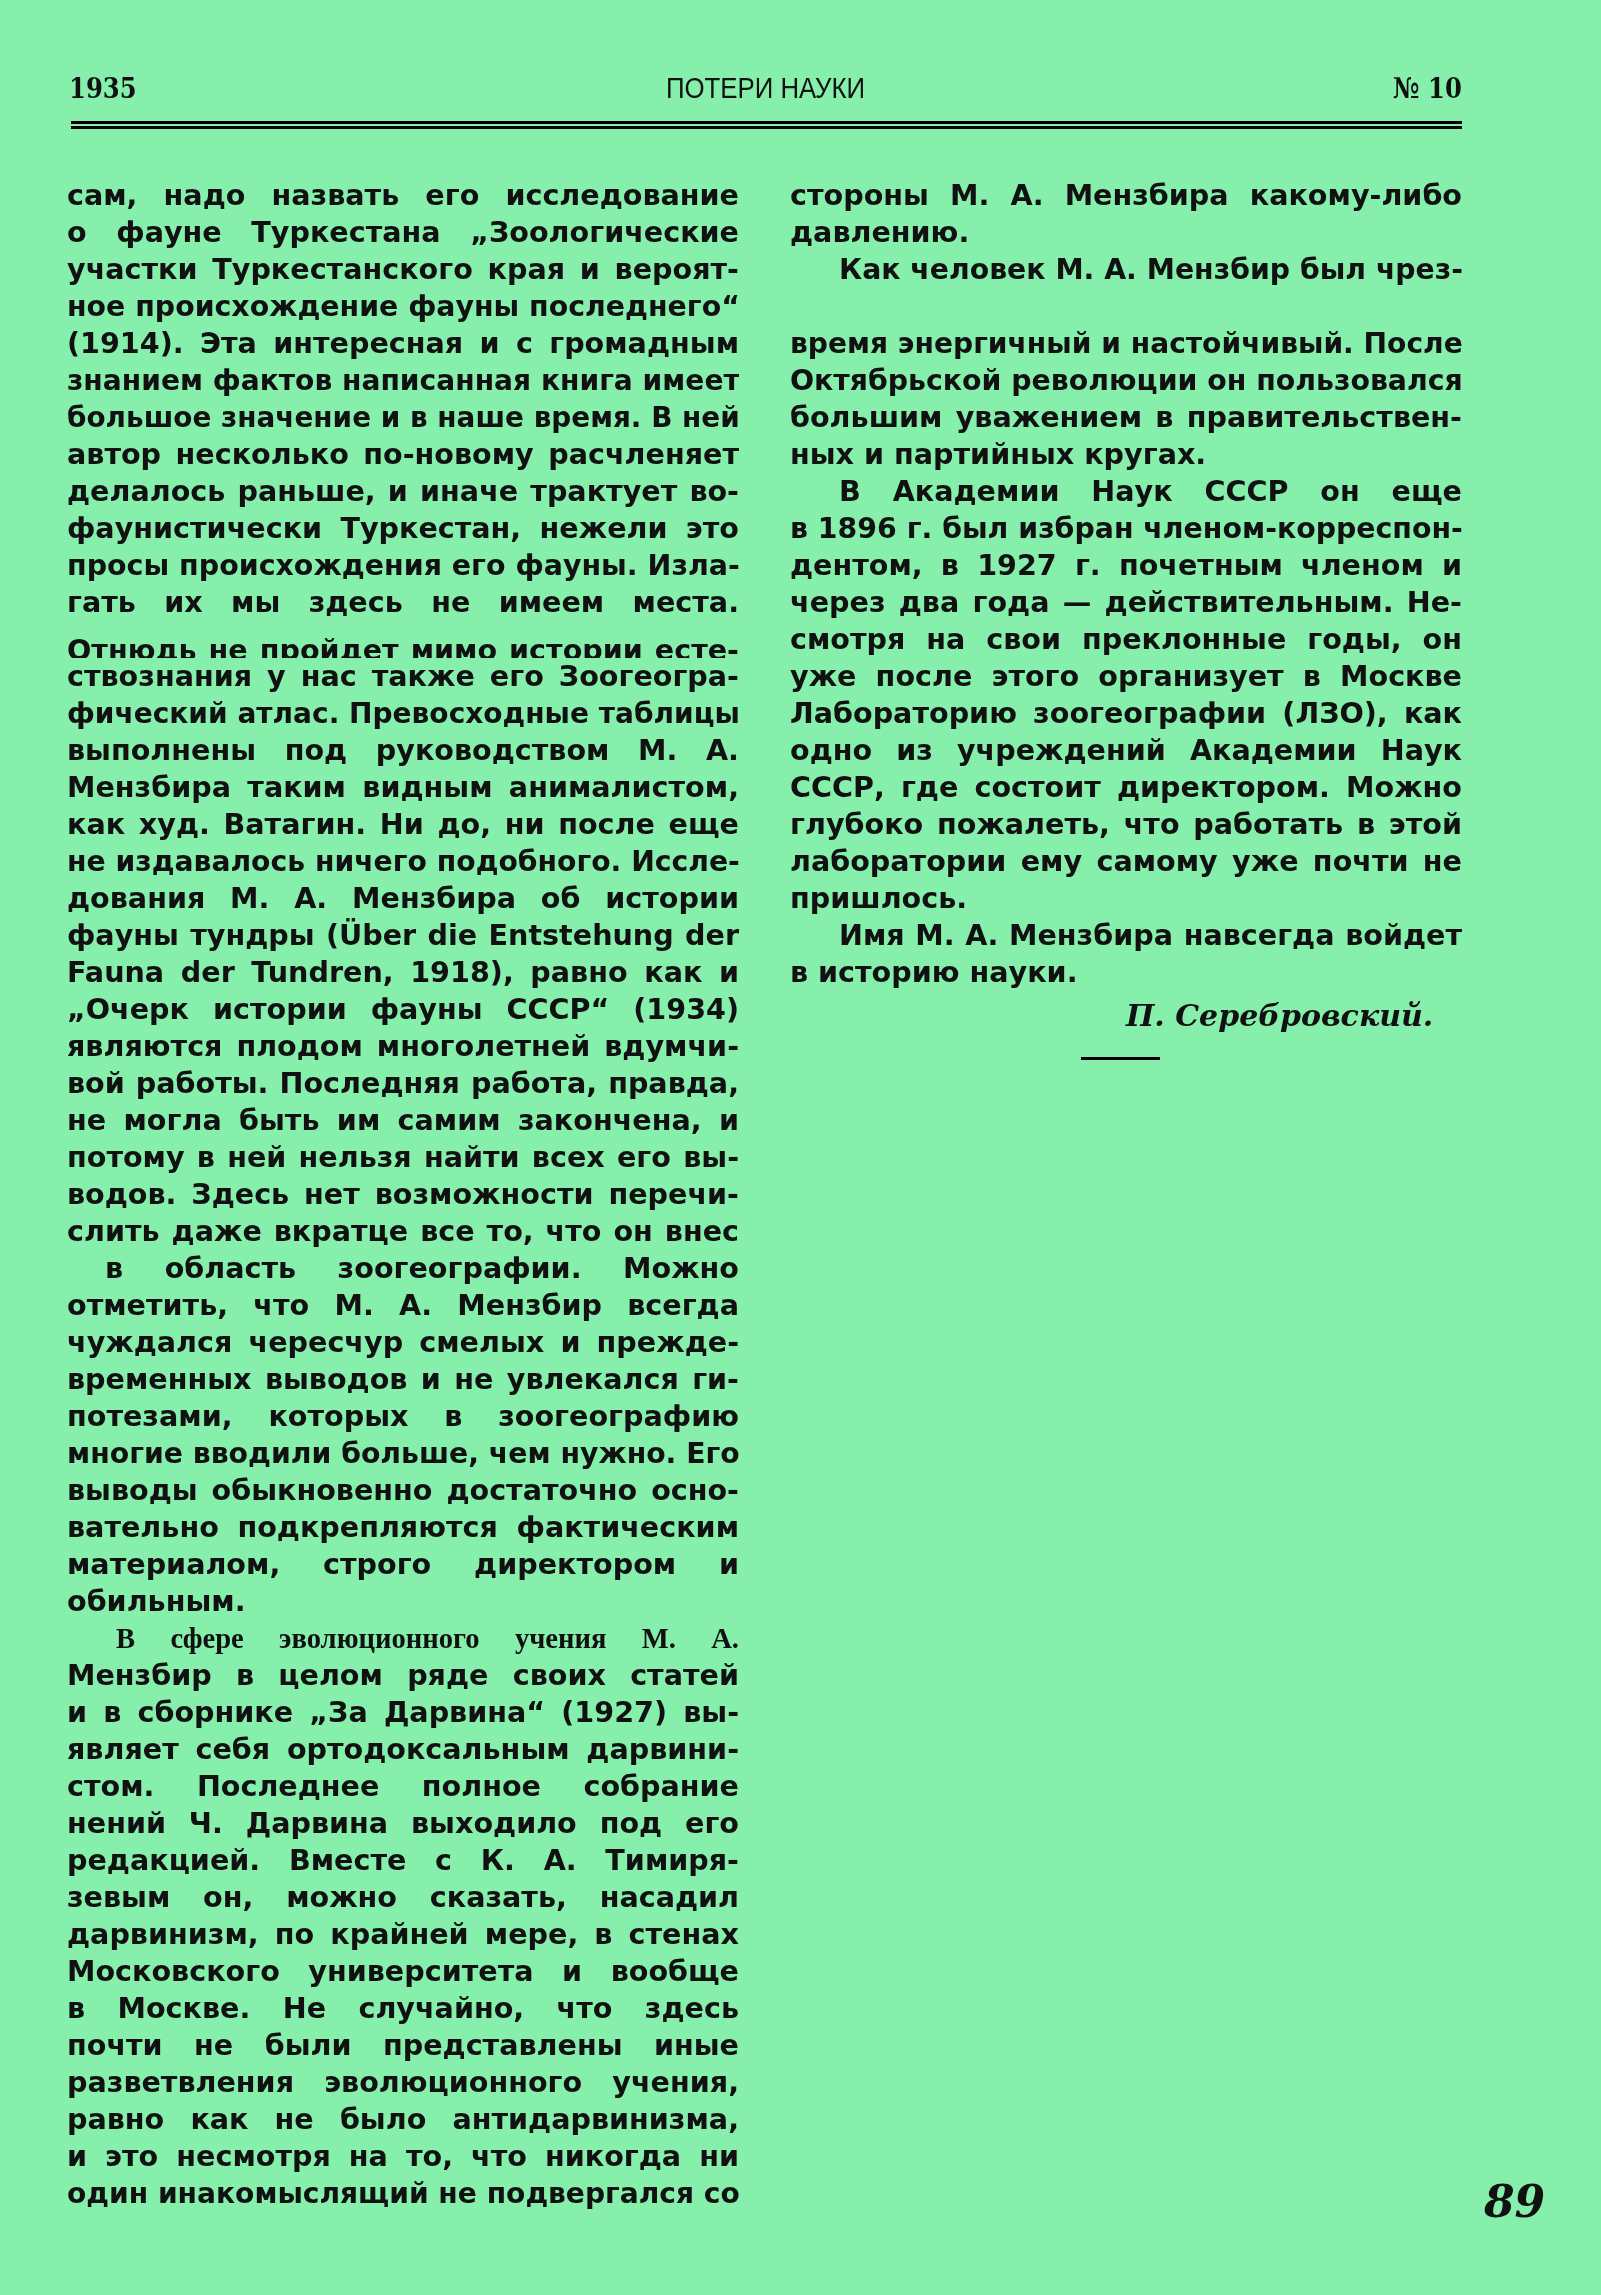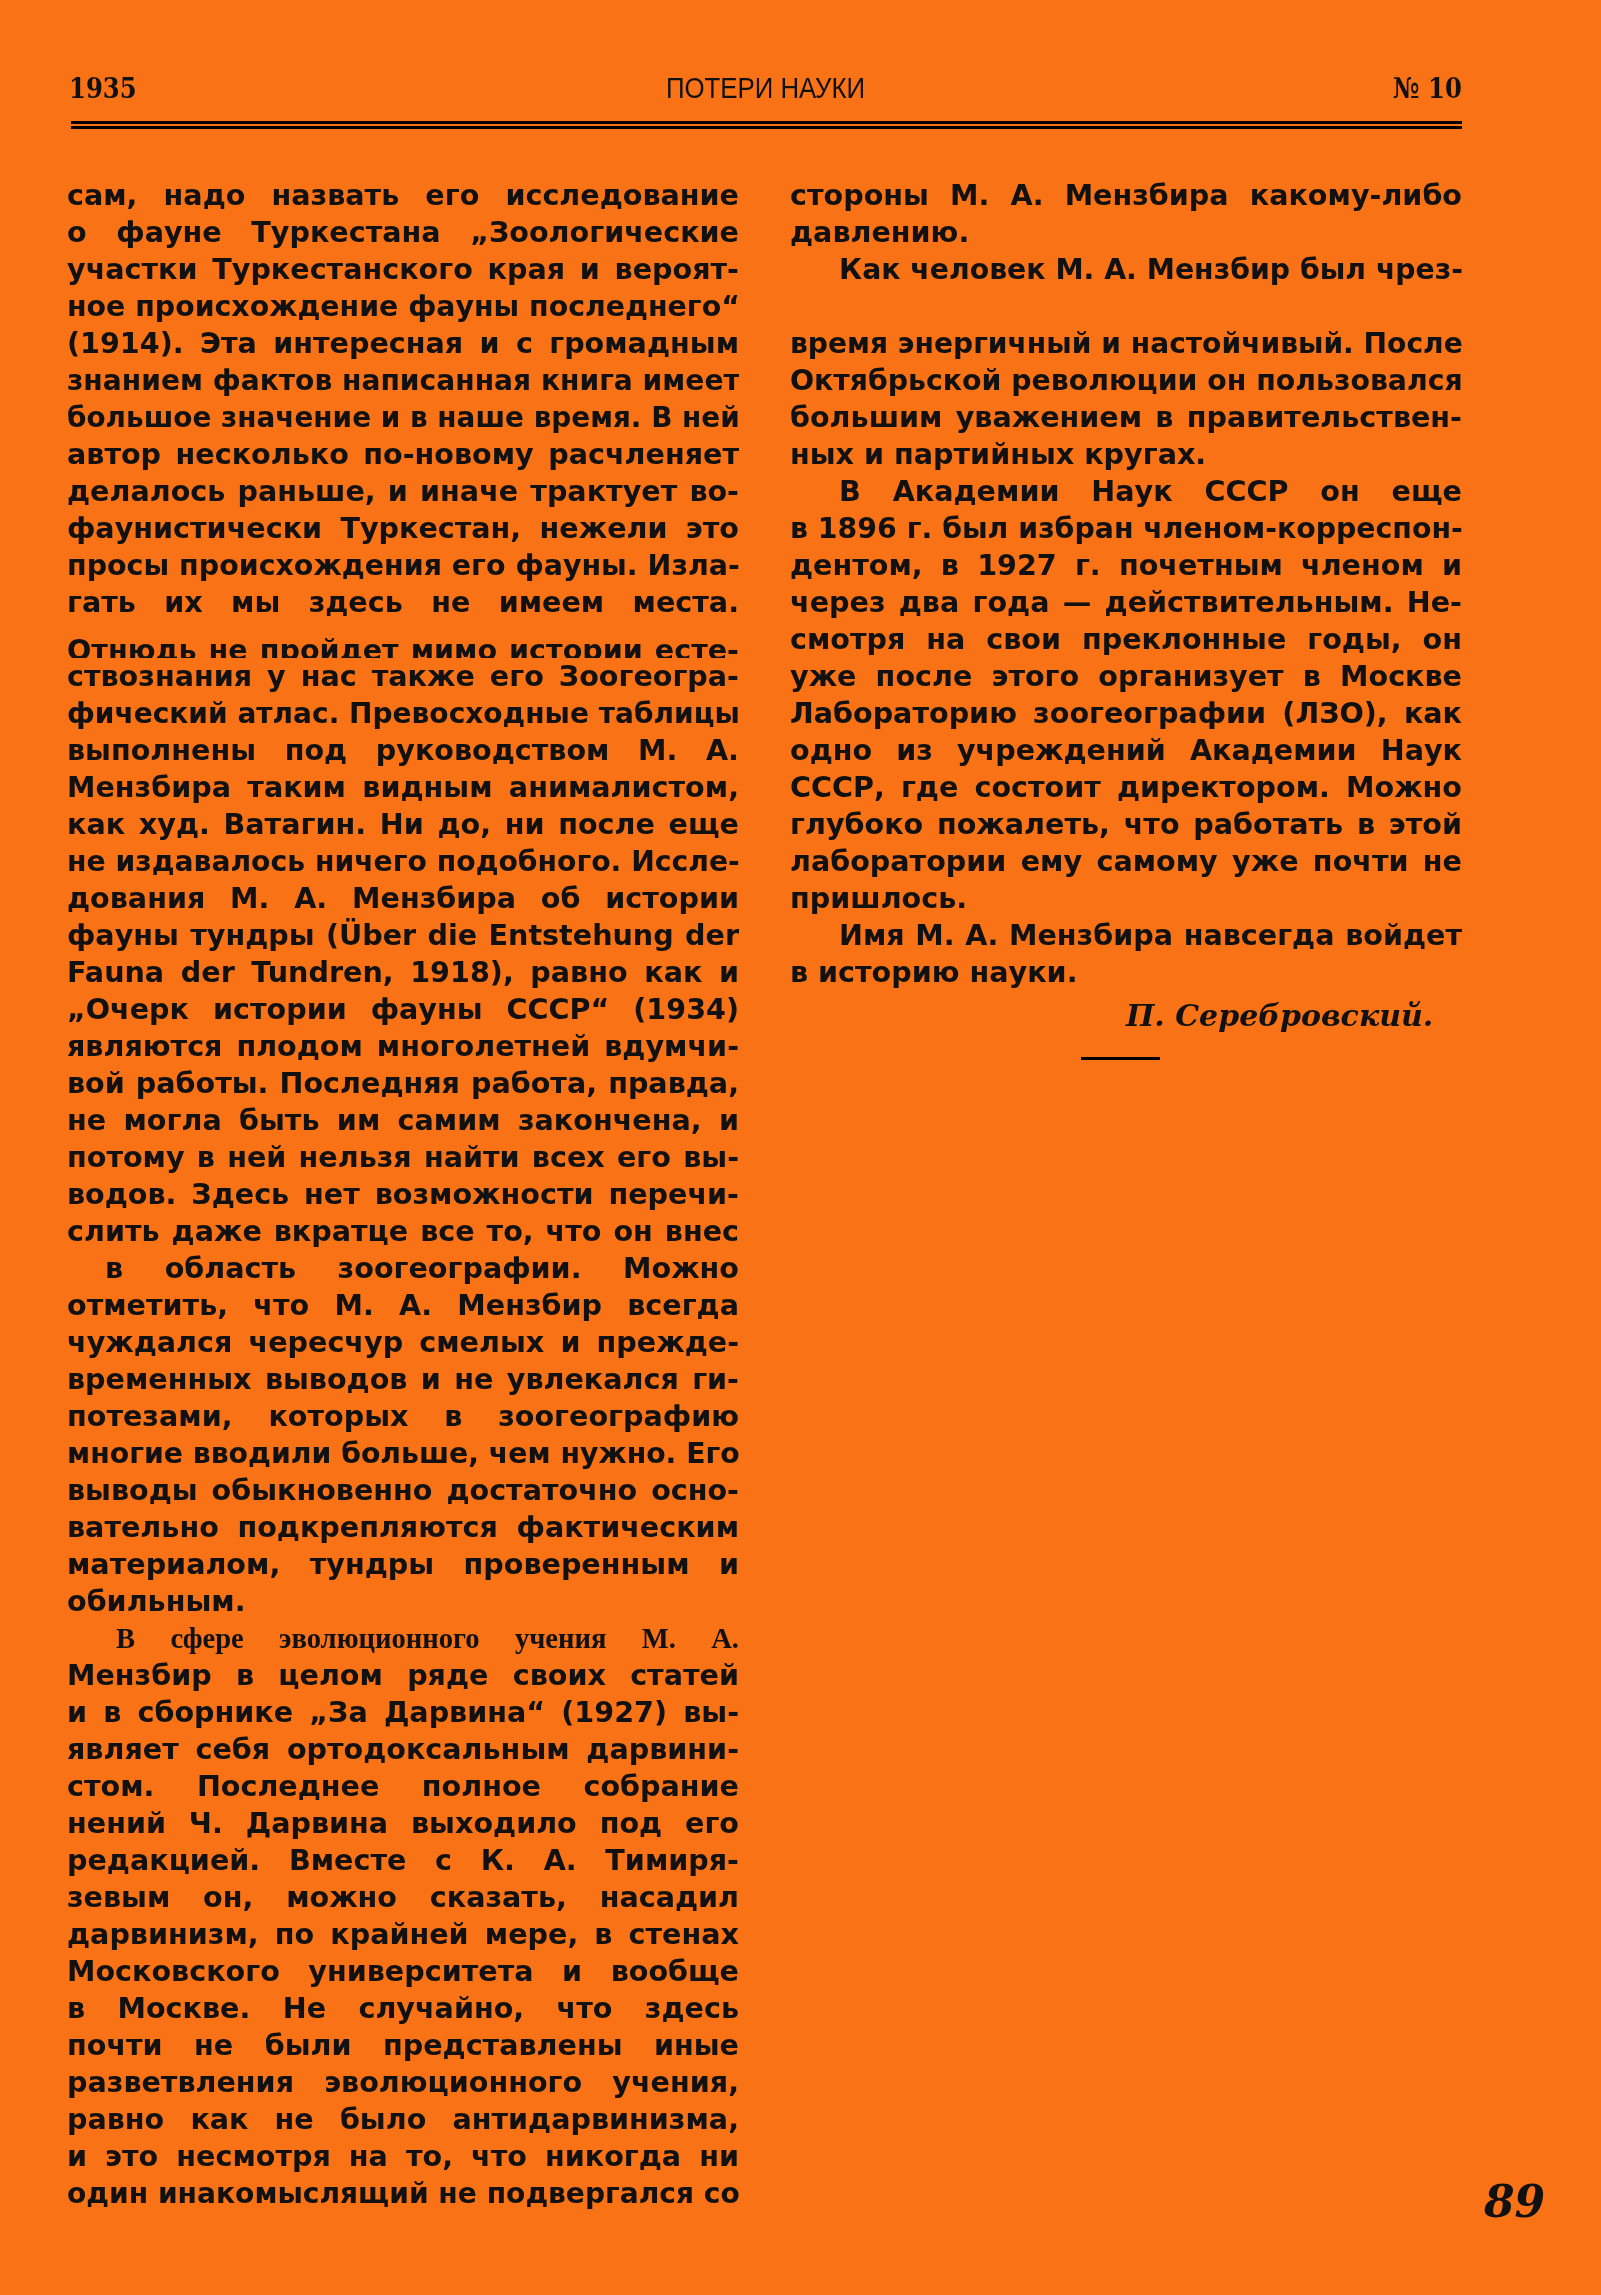--- a/index.html
+++ b/index.html
@@ -1,17 +1,17 @@
 <!DOCTYPE html>
 <html style="font-size:13.4px"><head>
 <meta charset="utf-8">
 <style>
   html, body { margin: 0; padding: 0; background: #ffffff; }
   body { width: 1601px; height: 2295px; position: relative; overflow: hidden; color: #111; }
-  .page { position: absolute; left: 0; top: 0; width: 1601px; height: 2295px; background: #f97316; }
+  .page { position: absolute; left: 0; top: 0; width: 1601px; height: 2295px; background: #86efac; }
   .running-head { position: absolute; top: 71px; left: 69px; width: 1393px; height: 37px;
     font-family: "Liberation Sans Narrow", "Liberation Sans", sans-serif; font-weight: bold; }
   .rh-year { position: absolute; left: 0; top: 0; font-size: 28.6px; font-family: "DejaVu Serif", serif; font-weight: bold; transform: scaleX(0.85); transform-origin: left top; }
   .rh-title { position: absolute; left: 0; right: 0; top: 0; text-align: center; font-size: 30px; font-family: "Liberation Sans", sans-serif; font-weight: normal; letter-spacing: 0px; transform: scaleX(0.86); transform-origin: center top; }
   .rh-issue { position: absolute; right: 0; top: 0; font-size: 28.6px; font-family: "DejaVu Serif", serif; font-weight: bold; transform: scaleX(0.85); transform-origin: right top; }
   .head-rule { position: absolute; left: 71px; top: 121px; width: 1391px; height: 8.4px; }
   .head-rule .thick { position: absolute; left: 0; right: 0; top: 0; height: 2.5px; background: #000; }
   .head-rule .thin { position: absolute; left: 0; right: 0; top: 5px; height: 2.5px; background: #000; }
   .column { position: absolute; top: 177px; width: 672px; }
   .col-left { left: 67px; }
@@ -134,21 +134,21 @@
         <span class="txt" style="display: block; text-align: justify; text-align-last: justify; white-space: normal; height: 37px; overflow: hidden;">потезами, которых в зоогеографию</span>
       </div>
       <div class="line"><span class="txt" style="transform: scaleX(0.989793); width: 679px; text-align: justify; text-align-last: justify;">многие вводили больше, чем нужно. Его</span></div>
       <div class="line">
         <span class="txt" style="display: block; text-align: justify; text-align-last: justify; white-space: normal; height: 37px; overflow: hidden;">выводы обыкновенно достаточно осно-</span>
       </div>
       <div class="line">
         <span class="txt" style="display: block; text-align: justify; text-align-last: justify; white-space: normal; height: 37px; overflow: hidden;">вательно подкрепляются фактическим</span>
       </div>
       <div class="line">
-        <span class="txt" style="display: block; text-align: justify; text-align-last: justify; white-space: normal; height: 37px; overflow: hidden;">материалом, тундры проверенным и</span>
+        <span class="txt" style="display: block; text-align: justify; text-align-last: justify; white-space: normal; height: 37px; overflow: hidden;">материалом, строго директором и</span>
       </div>
       <div class="line last"><span class="txt">обильным.</span></div>
       <div class="line indent">
         <span class="txt" style="display: block; text-align: justify; text-align-last: justify; white-space: normal; height: 37px; overflow: hidden; font-family: Liberation Serif, serif;">В сфере эволюционного учения М. А.</span>
       </div>
       <div class="line">
         <span class="txt" style="display: block; text-align: justify; text-align-last: justify; white-space: normal; height: 37px; overflow: hidden;">Мензбир в целом ряде своих статей</span>
       </div>
       <div class="line">
         <span class="txt" style="display: block; text-align: justify; text-align-last: justify; white-space: normal; height: 37px; overflow: hidden;">и в сборнике „За Дарвина“ (1927) вы-</span>

